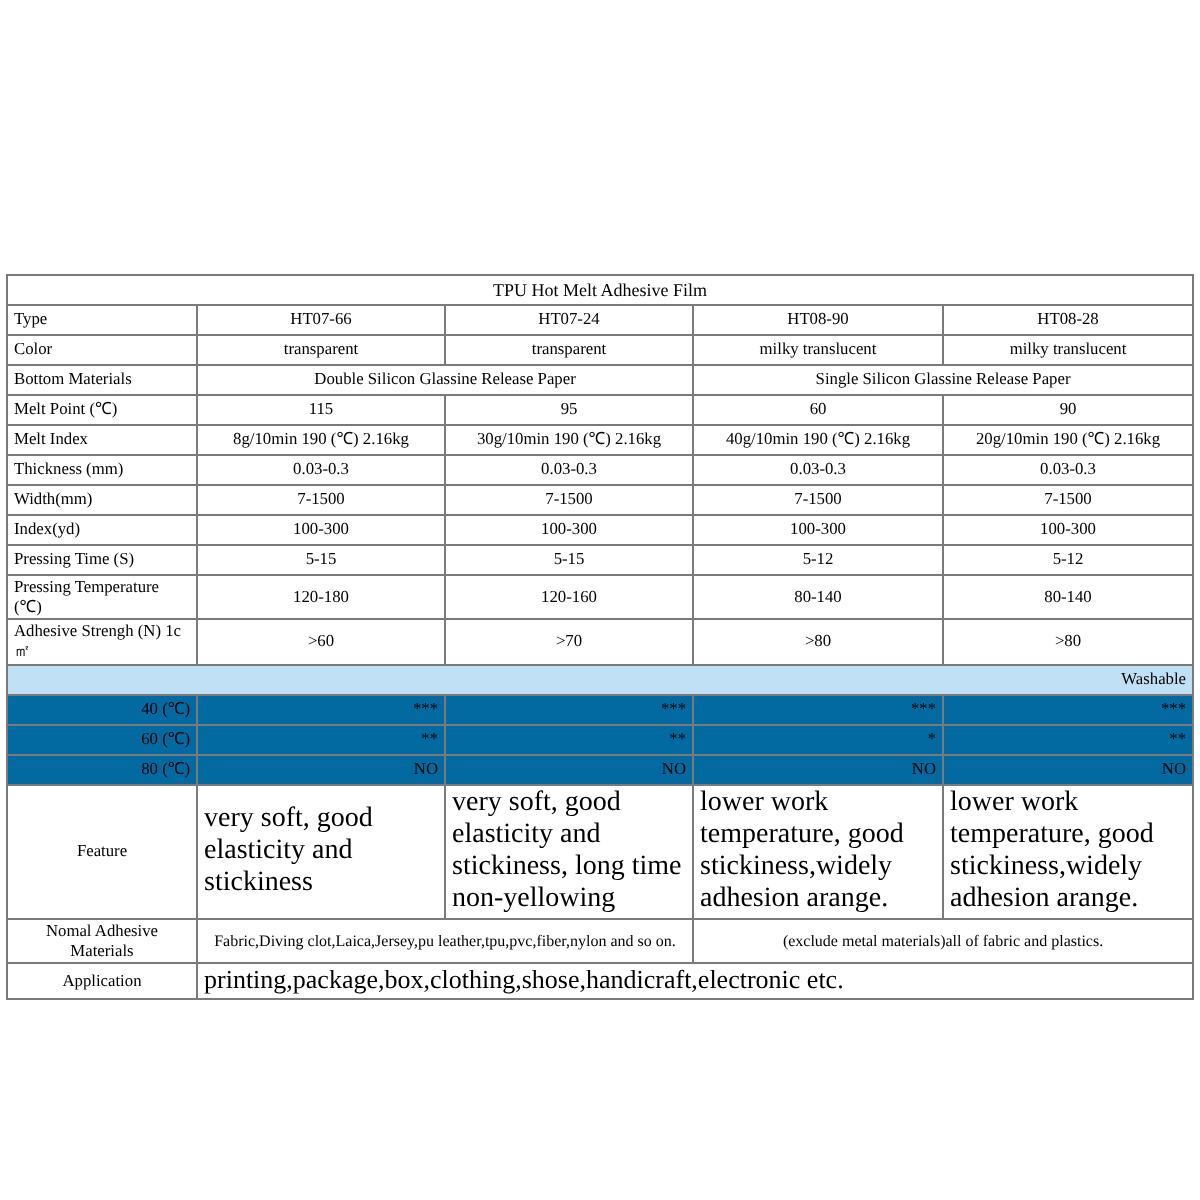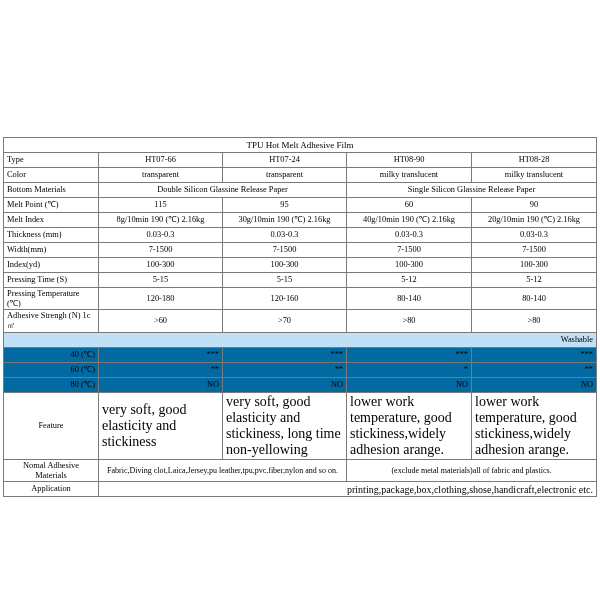--- a/index.html
+++ b/index.html
@@ -73,22 +73,22 @@
   }
   .feature-label { height: 34px; }
   .nominal-cell {
     text-align: center;
     font-size: 8px;
     line-height: 1.25;
     padding: 2px 3px;
     margin-top: 11px;
   }
   .app-cell {
-    text-align: right;
-    font-size: 10px;
+    text-align: left;
+    font-size: 13px;
   }
   .nowrap { white-space: nowrap; }
 </style>
 </head>
 <body>
 
 <div id="sheet">
   <div id="table-wrap">
     <table class="spec">
       <colgroup>

